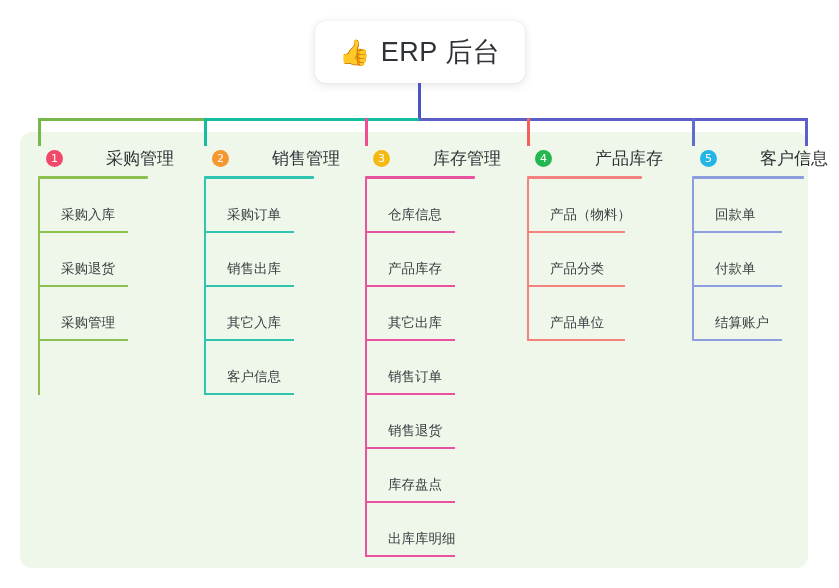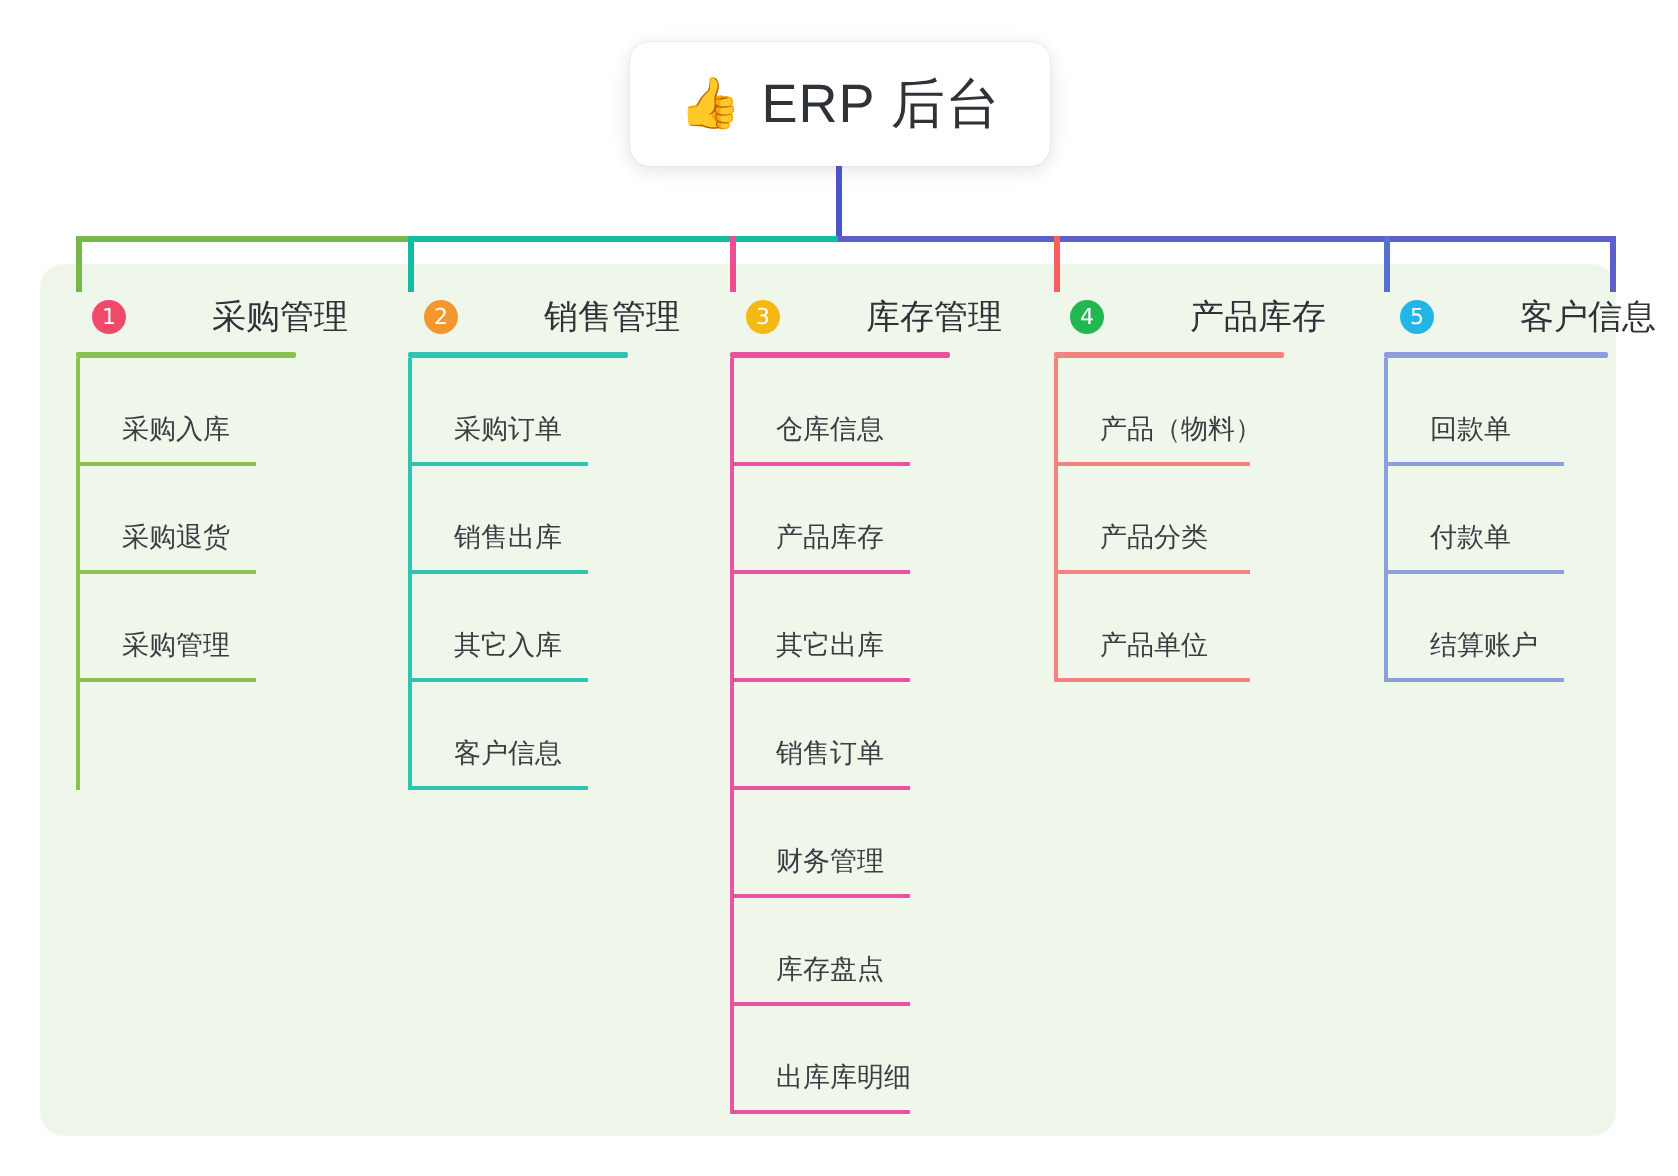--- a/index.html
+++ b/index.html
@@ -224,21 +224,21 @@
           </div>
           <div class="item">
             <span class="item-label">其它出库</span>
             <div class="item-rule" style="width: 90px; background: rgb(232, 82, 158);"></div>
           </div>
           <div class="item">
             <span class="item-label">销售订单</span>
             <div class="item-rule" style="width: 90px; background: rgb(232, 82, 158);"></div>
           </div>
           <div class="item">
-            <span class="item-label">财务管理</span>
+            <span class="item-label">销售退货</span>
             <div class="item-rule" style="width: 90px; background: rgb(232, 82, 158);"></div>
           </div>
           <div class="item">
             <span class="item-label">库存盘点</span>
             <div class="item-rule" style="width: 90px; background: rgb(232, 82, 158);"></div>
           </div>
           <div class="item">
             <span class="item-label">出库库明细</span>
             <div class="item-rule" style="width: 90px; background: rgb(232, 82, 158);"></div>
           </div>

